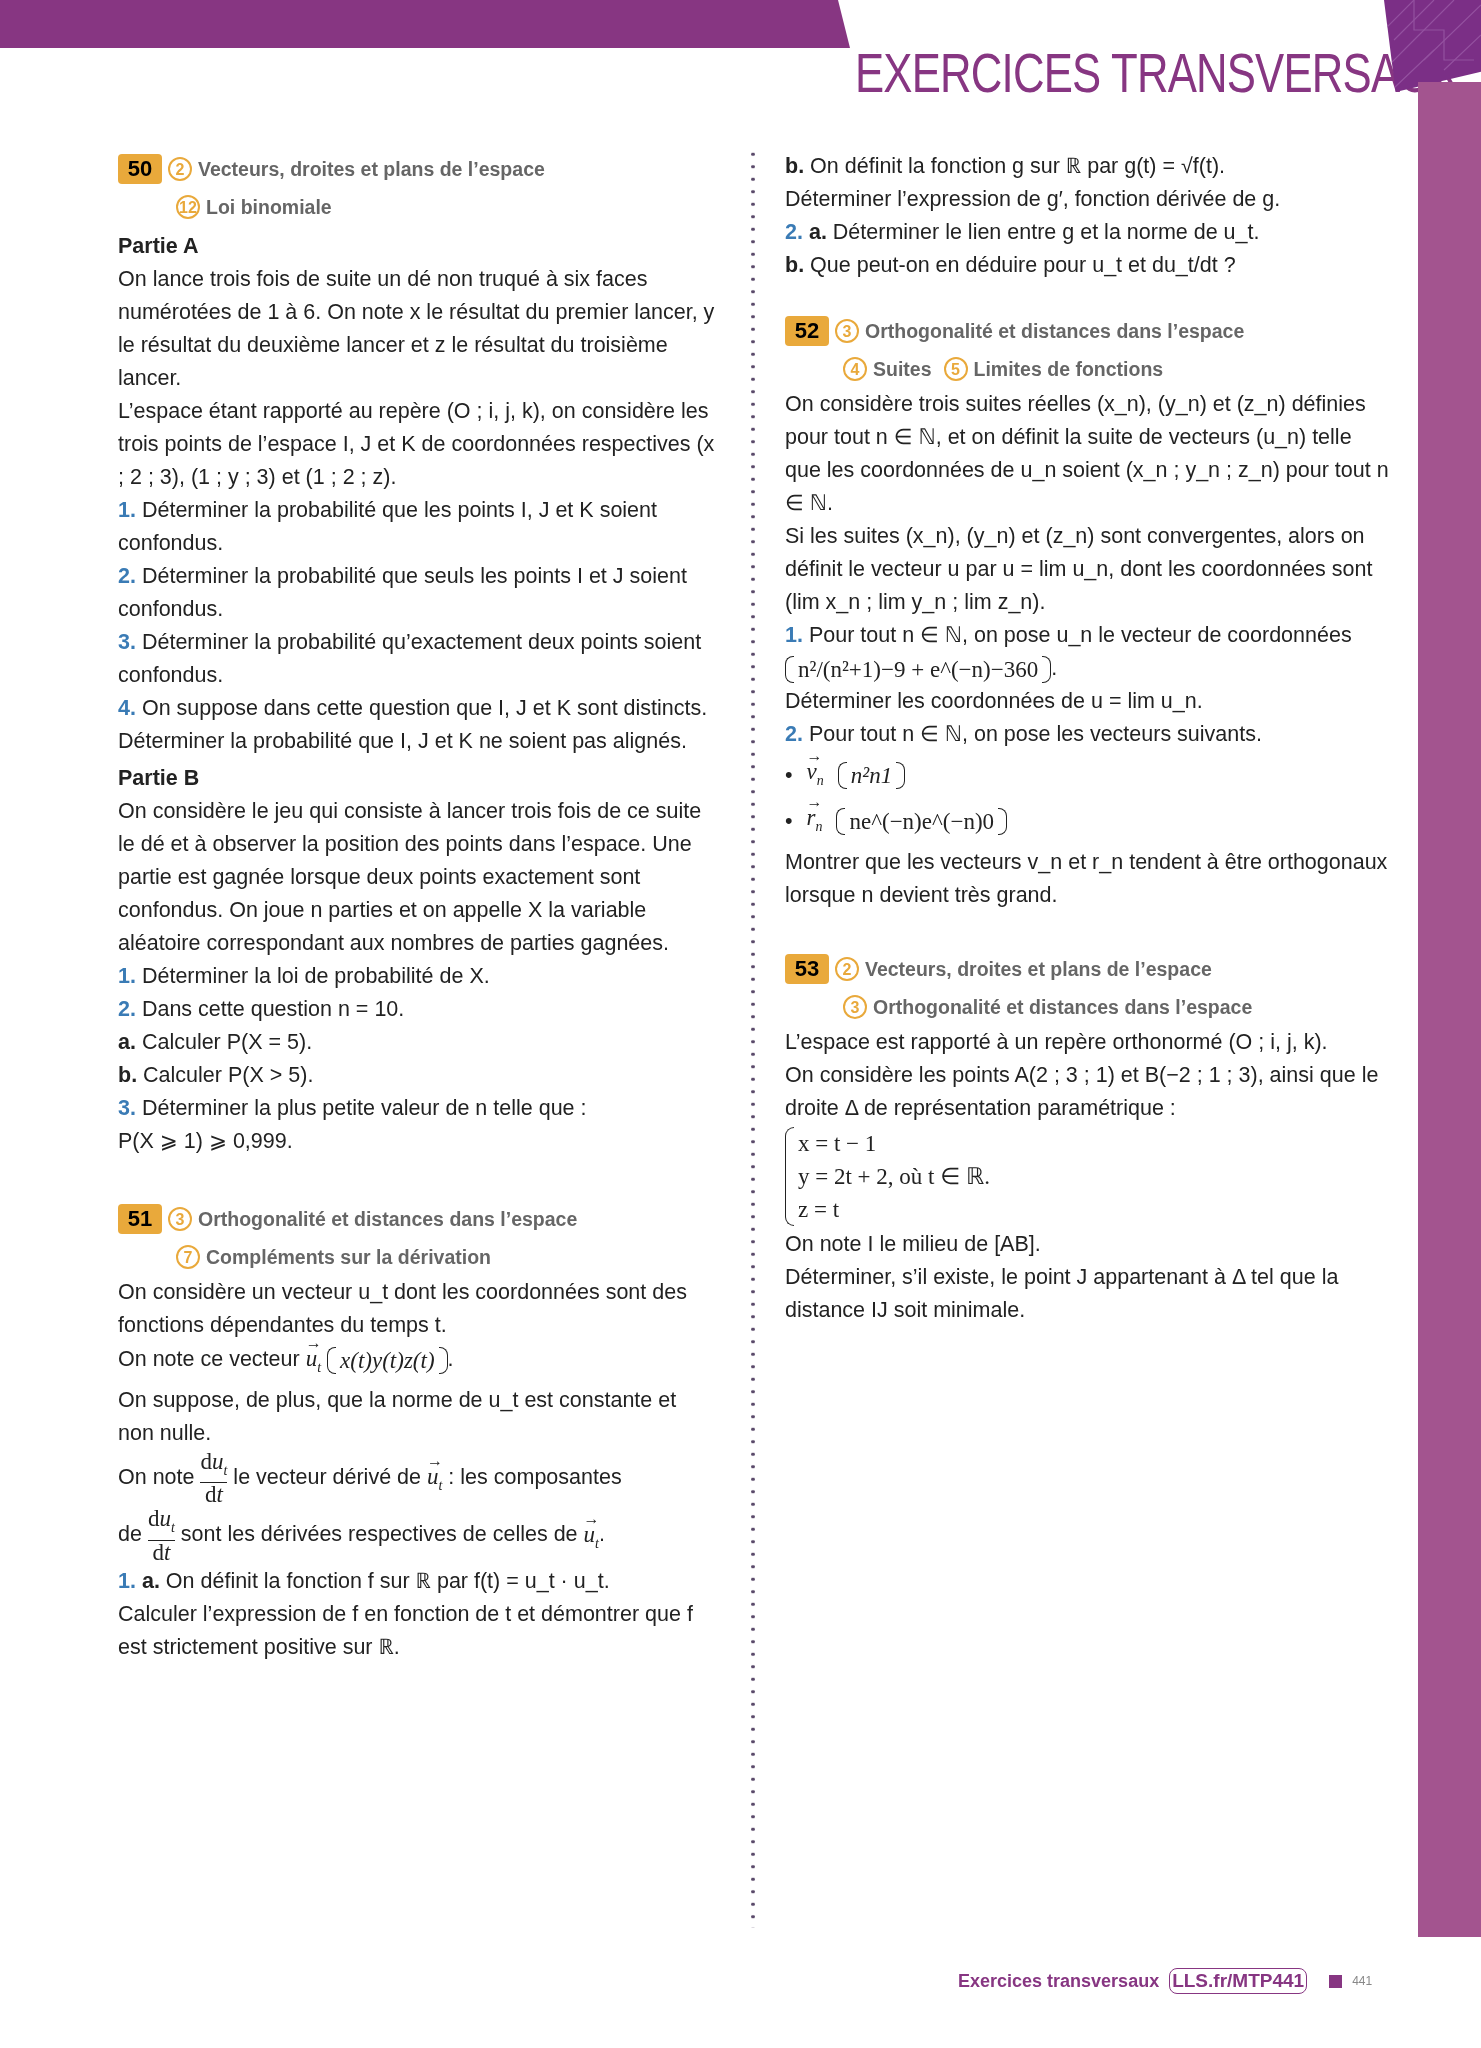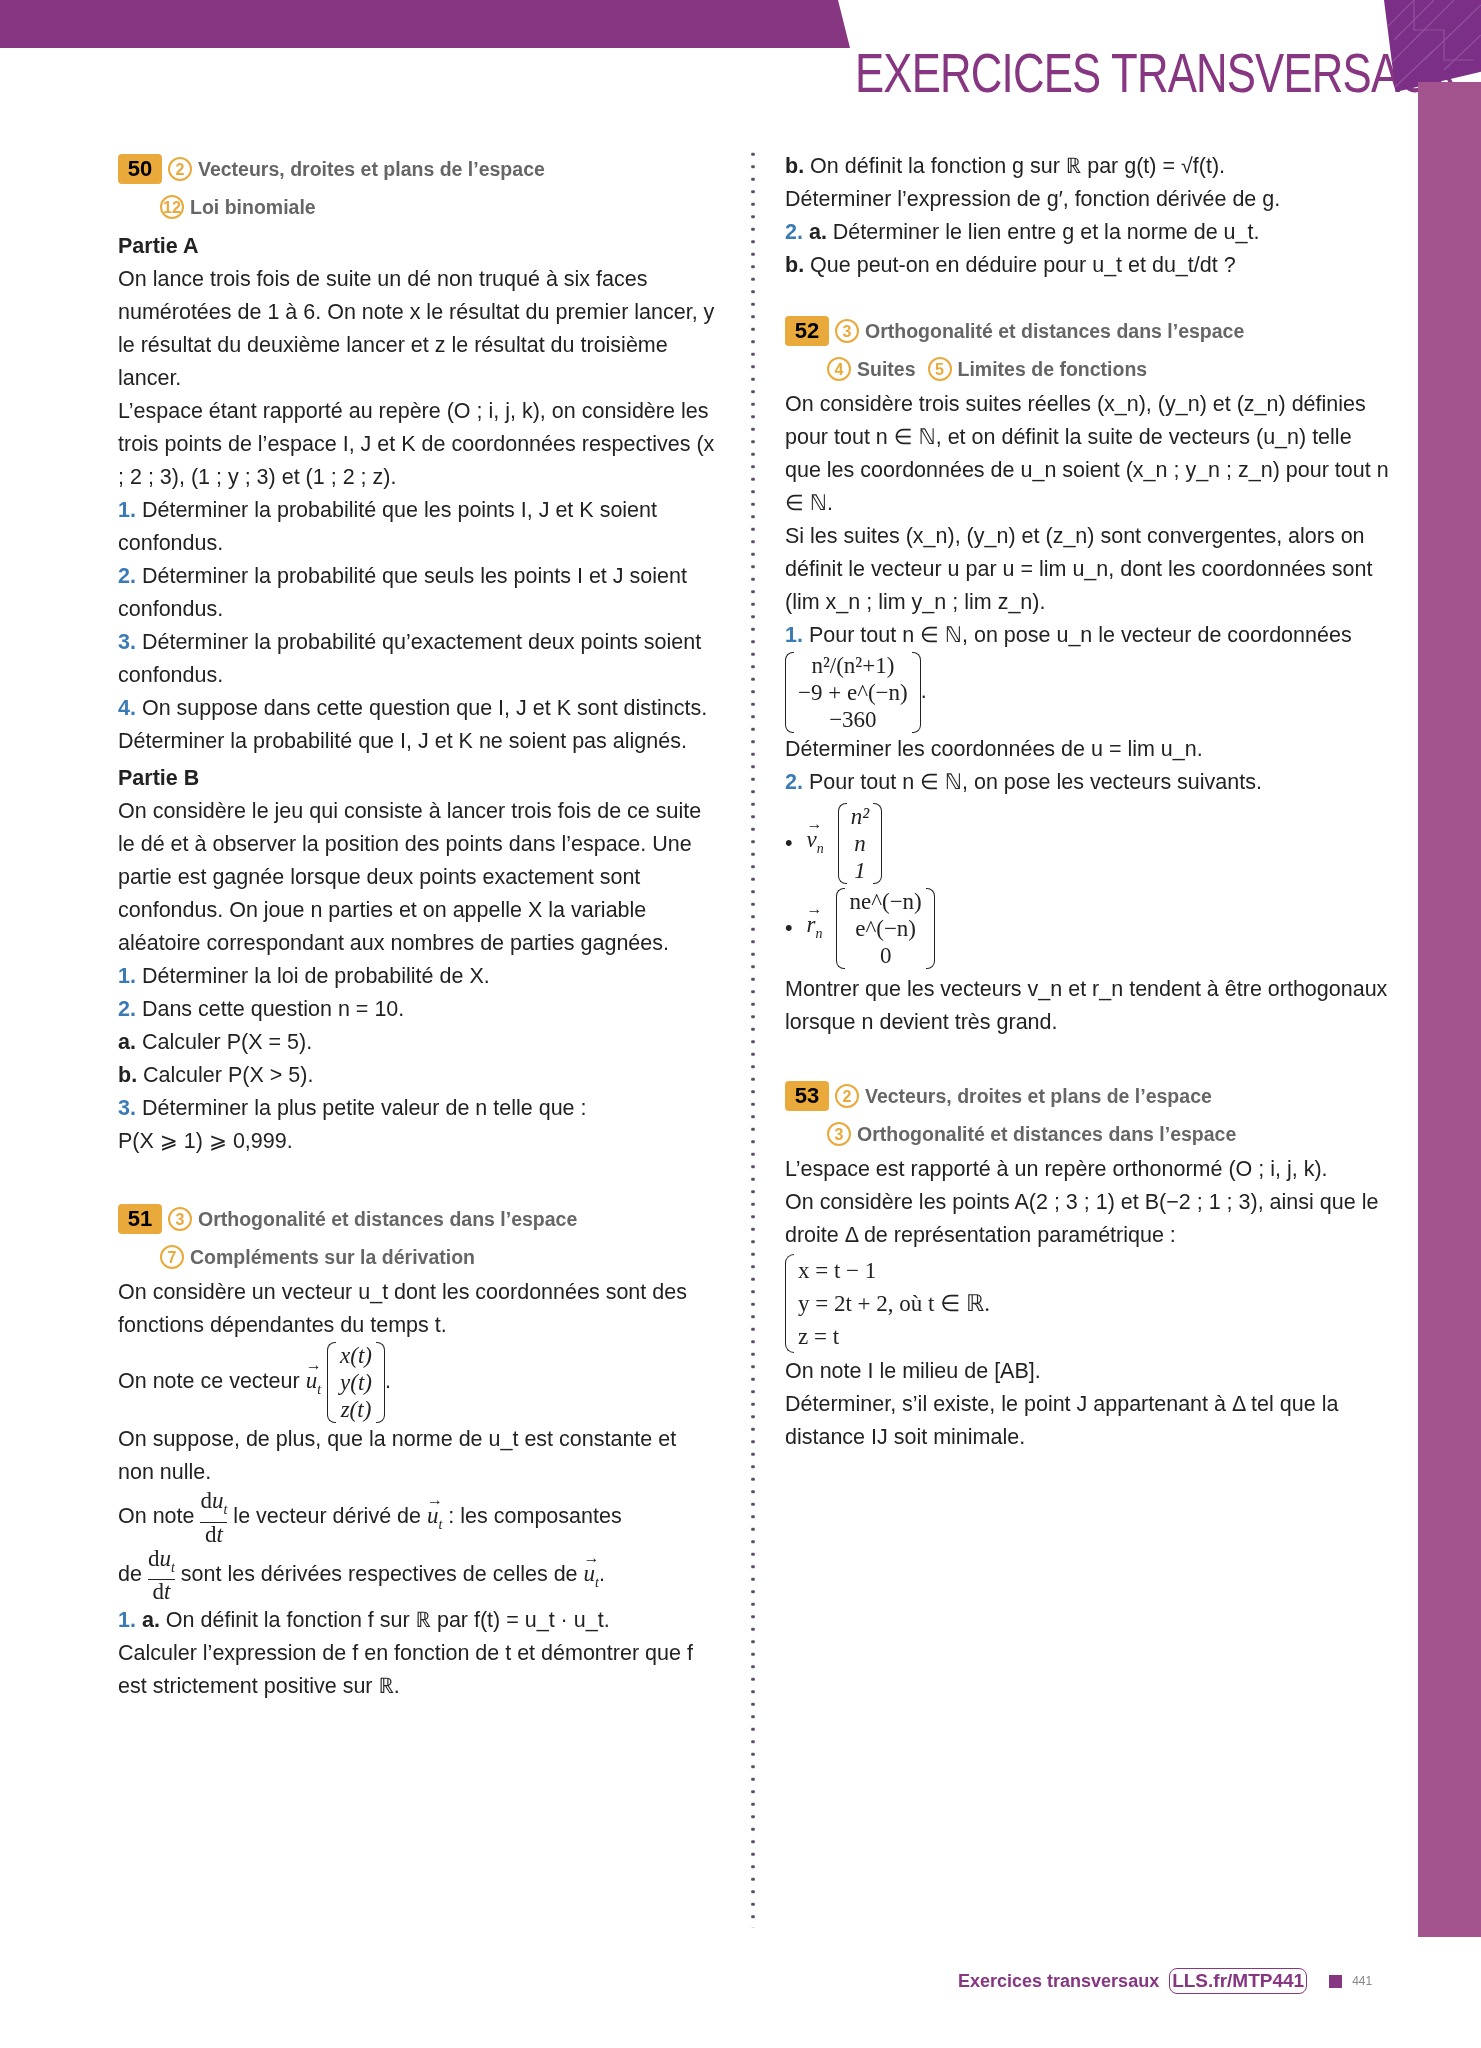--- a/index.html
+++ b/index.html
@@ -18,35 +18,35 @@
   .col.right { left:785px; top:150px; width:605px; }
   .divider { position:absolute; left:751px; top:148px; height:1780px; width:4px;
              background-image:radial-gradient(circle, #5a4a6a 1.6px, transparent 2px);
              background-size:4px 12.5px; }
   .badge { background:#e9a93b; color:#000000; font-weight:bold; font-size:22px; padding:2px 7px; border-radius:4px;
            width:30px; text-align:center; line-height:26px; }
   .chip { display:inline-flex; align-items:center; justify-content:center; width:24px; height:24px; border:2px solid #e9a93b;
           border-radius:50%; color:#e9a93b; font-size:16px; font-weight:bold; box-sizing:border-box; }
   .topic { font-weight:bold; color:#666; font-size:19.5px; }
   .topic-row { display:flex; align-items:center; gap:6px; height:38px; }
-  .indent { margin-left:42px; }
+  .indent { margin-left:58px; }
   .part { font-weight:bold; font-size:21.5px; margin-top:4px; }
   p { margin:0; }
   .gap { }
   .num { color:#3a7bb5; font-weight:bold; }
   .let { font-weight:bold; }
   .m { font-family:Liberation Serif, serif; font-style:italic; font-size:23px; }
   .r { font-family:"Liberation Serif", serif; font-size:23px; }
   .vec { position:relative; display:inline-block; }
   .vec::before { content:"→"; position:absolute; top:-16px; left:0; font-size:16px; font-style:normal; }
   sub { font-size:14px; }
   .matrix { display:inline-flex; vertical-align:middle; align-items:stretch; }
   .matrix .br { width:8px; border:1.5px solid #222; border-right:none; border-radius:8px 0 0 8px; }
   .matrix .br.rt { border:1.5px solid #222; border-left:none; border-radius:0 8px 8px 0; }
-  .matrix .cells { display:flex; flex-direction:column; align-items:center; padding:0 4px; line-height:27px;justify-content:flex-end; }
+  .matrix .cells { display:flex; align-items:center; padding:0 4px; line-height:27px;justify-content:flex-end; }
   .frac { display:inline-flex; flex-direction:column; align-items:center; vertical-align:middle; line-height:24px; }
   .frac .bar { border-top:1.5px solid #222; width:100%; }
   .sys { display:flex; align-items:stretch; margin:2px 0; }
   .sys .brace { width:8px; border:1.5px solid #222; border-right:none; border-radius:10px 0 0 10px; margin-right:4px; }
   .sys .lines { line-height:33px; }
   .bullet { display:flex; align-items:center; gap:14px; margin:4px 0; }
   .footer { position:absolute; top:1968px; left:958px; display:flex; align-items:center; gap:10px; }
   .footer .label { color:#873682; font-weight:bold; font-size:18px; }
   .footer .link { border:1.5px solid #873682; border-radius:8px; color:#873682; font-weight:bold; font-size:19px; padding:1px 2px; }
   .footer .sq { width:13px; height:13px; background:#873682; margin-left:12px; }

